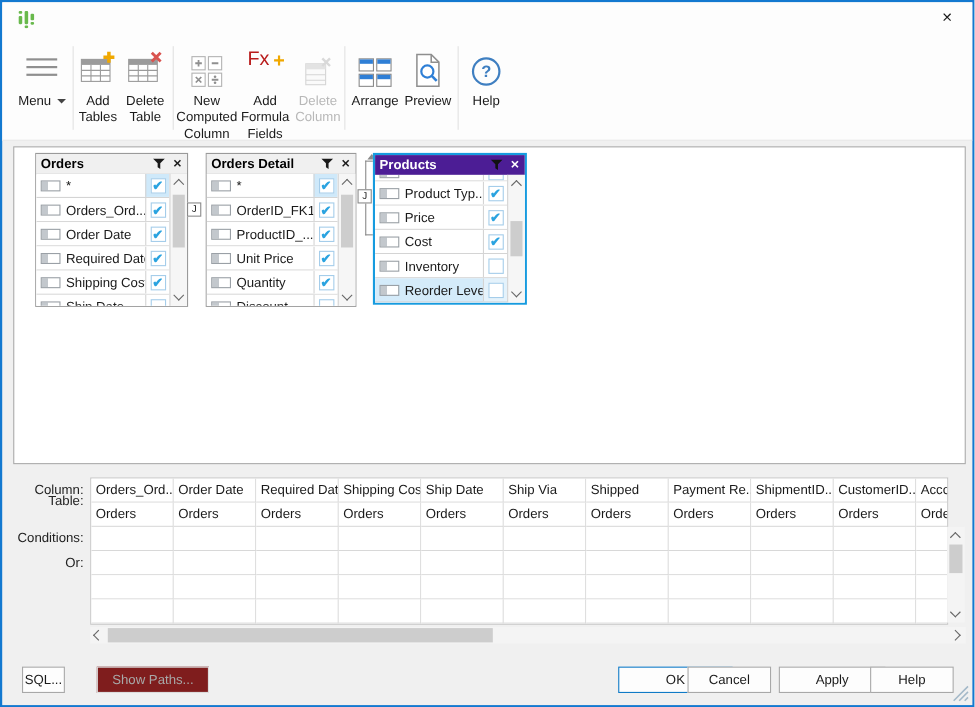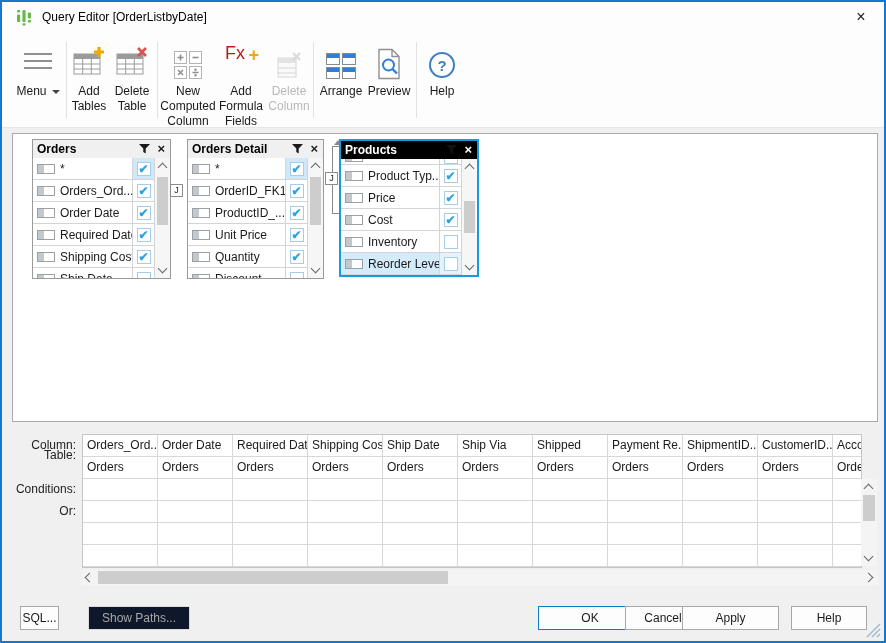--- a/index.html
+++ b/index.html
@@ -28,21 +28,21 @@
   .fx-ico .plus{position:absolute;right:0;top:-3px;font-size:18px;font-weight:bold;color:#f0a800;}
   .help-ico{width:26px;height:26px;border:2px solid #3f7fc1;border-radius:50%;box-sizing:border-box;
             display:flex;align-items:center;justify-content:center;font-size:15px;font-weight:bold;color:#3f7fc1;margin-bottom:2px;}
   
   .canvas{position:absolute;left:10px;top:131px;width:866px;height:289px;background:#fff;border:1px solid #a9a9a9;box-sizing:border-box;}
   
   .panel{position:absolute;box-sizing:border-box;background:#fff;border:1px solid #9a9a9a;z-index:3;}
   .panel.active{border:2px solid #169bdf;}
   .p-head{height:18px;background:#f0f0f0;display:flex;align-items:center;padding-left:4px;
           font-size:12px;font-weight:bold;color:#000;border-bottom:1px solid #9a9a9a;}
-  .panel.active .p-head{background:#000000;color:#fff;border-bottom:none;}
+  .panel.active .p-head{background:#4c1d95;color:#fff;border-bottom:none;}
   .p-title{flex:0 1 auto;white-space:nowrap;overflow:hidden;}
   .p-funnel{margin-left:auto;margin-right:7px;color:#1a1a1a;display:flex;}
   .panel.active .p-funnel{color:#111;}
   .p-x{margin-right:5px;font-weight:bold;font-size:13px;line-height:12px;color:#1a1a1a;}
   .panel.active .p-x{color:#fff;}
   .p-body{position:absolute;top:18px;left:0;right:0;bottom:0;overflow:hidden;background:#fff;}
   .panel.active .p-body{top:18px;}
   .p-row{display:flex;align-items:center;height:22px;box-sizing:border-box;border-bottom:1px solid #d4d4d4;
          padding-left:4px;margin-right:16px;overflow:hidden;background:#fff;}
   .p-row.selected{background:#d4ebfa;}
@@ -82,41 +82,40 @@
   .vscroll{position:absolute;left:859px;top:477px;width:16px;height:87px;background:#f4f4f4;}
   .vscroll .thumb{position:absolute;left:2px;right:2px;top:16px;height:26px;background:#cdcdcd;}
   .hscroll{position:absolute;left:80px;top:568px;width:796px;height:15px;background:#f4f4f4;}
   .hscroll .thumb{position:absolute;left:16px;width:350px;top:1px;bottom:1px;background:#cdcdcd;}
   .hscroll .chev.lf{left:4px;top:4px;}
   .hscroll .chev.rt{left:auto;right:6px;top:4px;}
   
   .btn{position:absolute;top:604px;height:24px;box-sizing:border-box;background:#fdfdfd;border:1px solid #a8a8a8;
        font-size:12px;color:#1a1a1a;display:flex;align-items:center;justify-content:center;}
   .btn.default{border-color:#0f7ac6;}
-  .btn.disabled{border-color:#dcdcdc;color:#a8a8a8;background:#0f172a;}
+  .btn.disabled{border-color:#dcdcdc;color:#a8a8a8;background:#7f1d1d;}
   .grip{position:absolute;right:3px;bottom:3px;}
 </style>
 </head>
 <body>
 
 <div class="window">
 
   <div class="top-chrome">
     <div class="titlebar">
       <svg class="app-icon" viewBox="0 0 18 18">
         <g fill="#68b94c">
           <rect x="2" y="6.5" width="3.2" height="7.5" rx="1"></rect>
             <rect x="2" y="2" width="3.2" height="2.6" rx="1"></rect>
           <rect x="7.4" y="2" width="3.2" height="12" rx="1"></rect>
             <rect x="7.4" y="15.2" width="3.2" height="2.4" rx="1"></rect>
           <rect x="12.8" y="4.5" width="3.2" height="6" rx="1"></rect>
             <rect x="12.8" y="12" width="3.2" height="2.4" rx="1"></rect>
         </g>
       </svg>
-      <span class="title-text">Query Editor [OrderListbyDate]</span>
       <span class="close-btn">×</span>
     </div>
 
     <div class="tb-sep" style="left:64px"></div>
     <div class="tb-sep" style="left:155px"></div>
     <div class="tb-sep" style="left:311px"></div>
     <div class="tb-sep" style="left:414px"></div>
 
     <div class="tb-item" style="left:8px;width:56px">
       <div class="tb-ico">
@@ -537,23 +536,23 @@
   </div>
 
   <div class="hscroll">
     <span class="chev lf"></span>
     <span class="thumb"></span>
     <span class="chev rt"></span>
   </div>
 
   <div class="btn" style="left:18px;width:39px">SQL...</div>
   <div class="btn disabled" style="left:86px;width:102px">Show Paths...</div>
-  <div class="btn default" style="left:536px;width:104px">OK</div>
+  <div class="btn default" style="left:560px;width:104px">OK</div>
   <div class="btn" style="left:623px;width:76px">Cancel</div>
-  <div class="btn" style="left:680px;width:97px">Apply</div>
+  <div class="btn" style="left:706px;width:97px">Apply</div>
   <div class="btn" style="left:789px;width:76px">Help</div>
 
   <svg class="grip" width="15" height="15" viewBox="0 0 15 15">
     <g stroke="#a3b8c8" stroke-width="1.4">
       <line x1="1" y1="14" x2="14" y2="1"></line>
         <line x1="6" y1="14" x2="14" y2="6"></line>
         <line x1="11" y1="14" x2="14" y2="11"></line>
     </g>
   </svg>
 </div>

